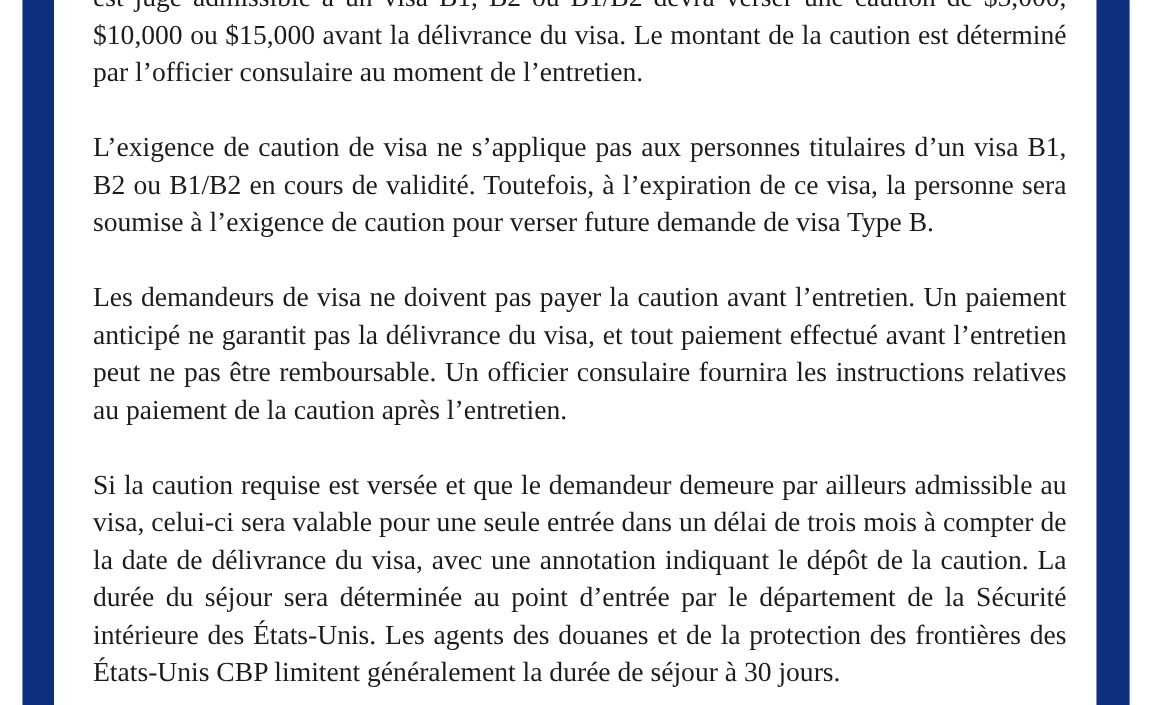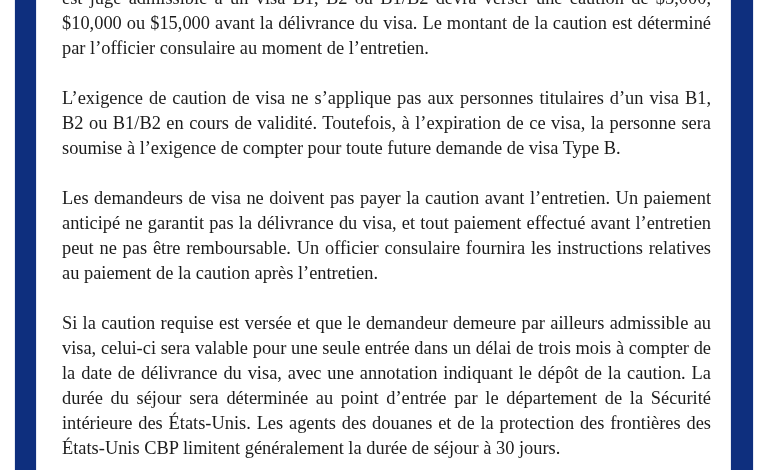--- a/index.html
+++ b/index.html
@@ -57,17 +57,17 @@
   </style>
 </head>
 <body>
 
 <div class="page-frame">
   <div class="border-left"></div>
   <div class="border-right"></div>
 
   <div class="content">
     <p>est jugé admissible à un visa B1, B2 ou B1/B2 devra verser une caution de $5,000, $10,000 ou $15,000 avant la délivrance du visa. Le montant de la caution est déterminé par l’officier consulaire au moment de l’entretien.</p>
-    <p>L’exigence de caution de visa ne s’applique pas aux personnes titulaires d’un visa B1, B2 ou B1/B2 en cours de validité. Toutefois, à l’expiration de ce visa, la personne sera soumise à l’exigence de compter pour toute future demande de visa Type B.</p>
+    <p>L’exigence de caution de visa ne s’applique pas aux personnes titulaires d’un visa B1, B2 ou B1/B2 en cours de validité. Toutefois, à l’expiration de ce visa, la personne sera soumise à l’exigence de caution pour verser future demande de visa Type B.</p>
     <p>Les demandeurs de visa ne doivent pas payer la caution avant l’entretien. Un paiement anticipé ne garantit pas la délivrance du visa, et tout paiement effectué avant l’entretien peut ne pas être remboursable. Un officier consulaire fournira les instructions relatives au paiement de la caution après l’entretien.</p>
     <p>Si la caution requise est versée et que le demandeur demeure par ailleurs admissible au visa, celui-ci sera valable pour une seule entrée dans un délai de trois mois à compter de la date de délivrance du visa, avec une annotation indiquant le dépôt de la caution. La durée du séjour sera déterminée au point d’entrée par le département de la Sécurité intérieure des États-Unis. Les agents des douanes et de la protection des frontières des États-Unis CBP limitent généralement la durée de séjour à 30 jours.</p>
   </div>
 </div>
 
 </body></html>

